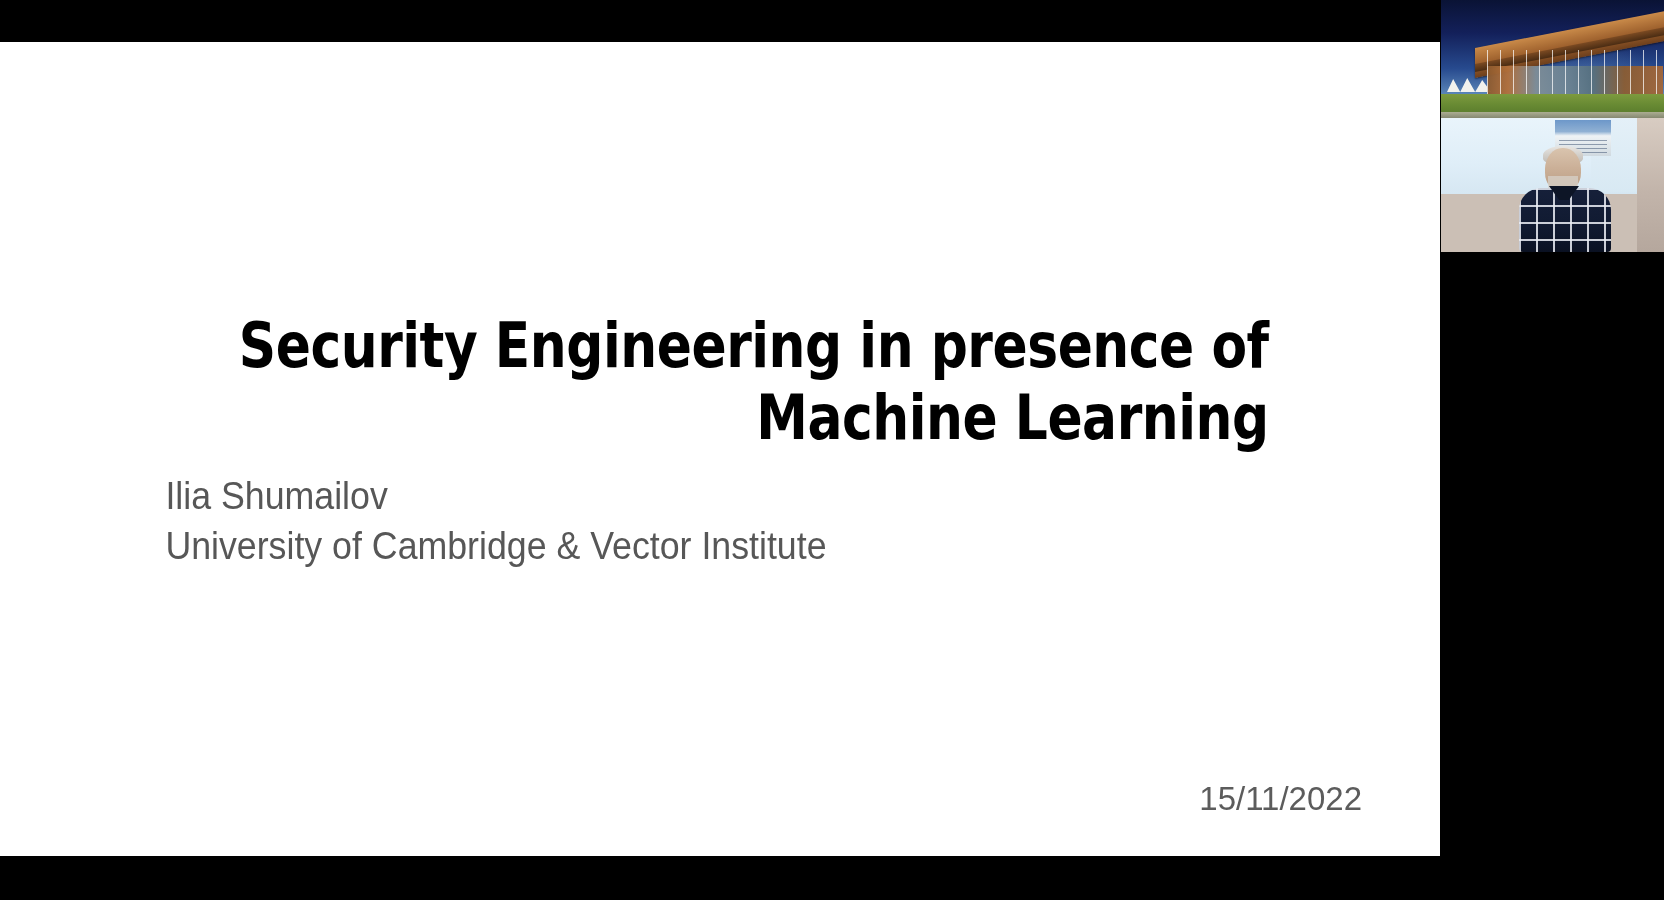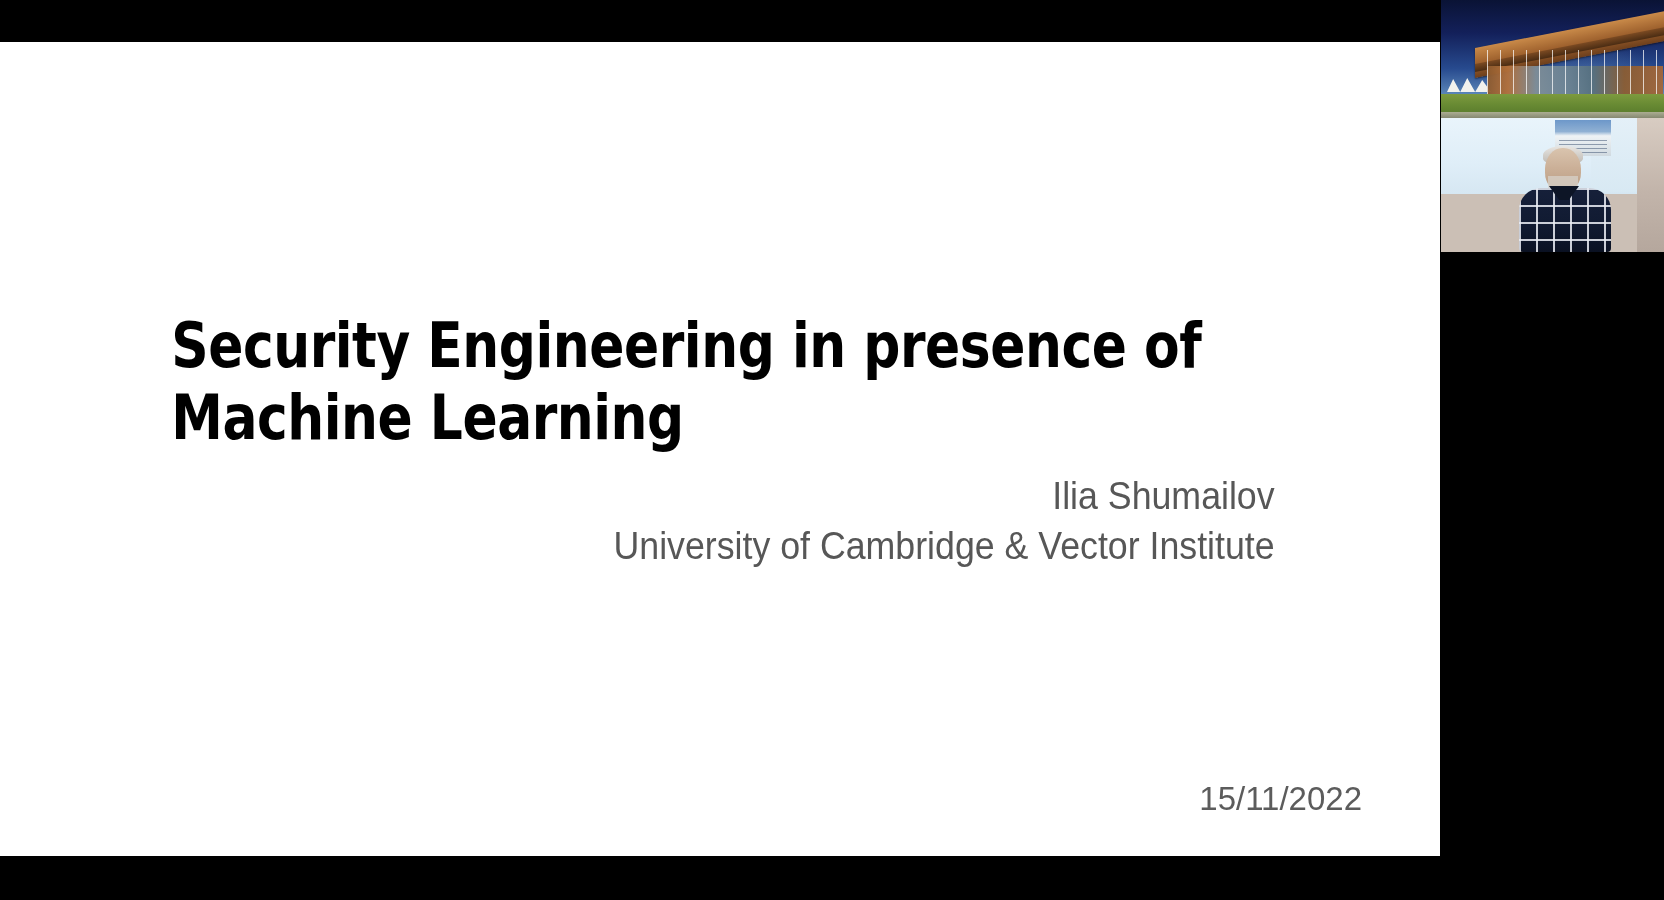--- a/index.html
+++ b/index.html
@@ -38,21 +38,21 @@
     width: 100%;
     height: 100%;
   }
 
   .title-block {
     position: absolute;
     left: 50%;
     transform: translateX(-50%);
     top: 268px;
     width: 1180px;
-    text-align: left;
+    text-align: right;
   }
 
   .slide-title {
     font-family: "DejaVu Sans Condensed", "Liberation Sans Narrow", "Liberation Sans", sans-serif;
     font-weight: bold;
     font-size: 62px;
     line-height: 1.16;
     letter-spacing: -0.5px;
     color: #000000;
     margin: 0;
@@ -60,21 +60,21 @@
     transform: scaleX(0.93);
     transform-origin: center center;
   }
 
   .subtitle-block {
     position: absolute;
     left: 50%;
     transform: translateX(-50%);
     top: 432px;
     width: 1180px;
-    text-align: right;
+    text-align: left;
     color: #575757;
   }
 
   .subtitle-name {
     font-family: "Liberation Sans", sans-serif;
     font-size: 38px;
     line-height: 1.2;
     margin: 0;
     font-weight: normal;
     transform: scaleX(0.94);

